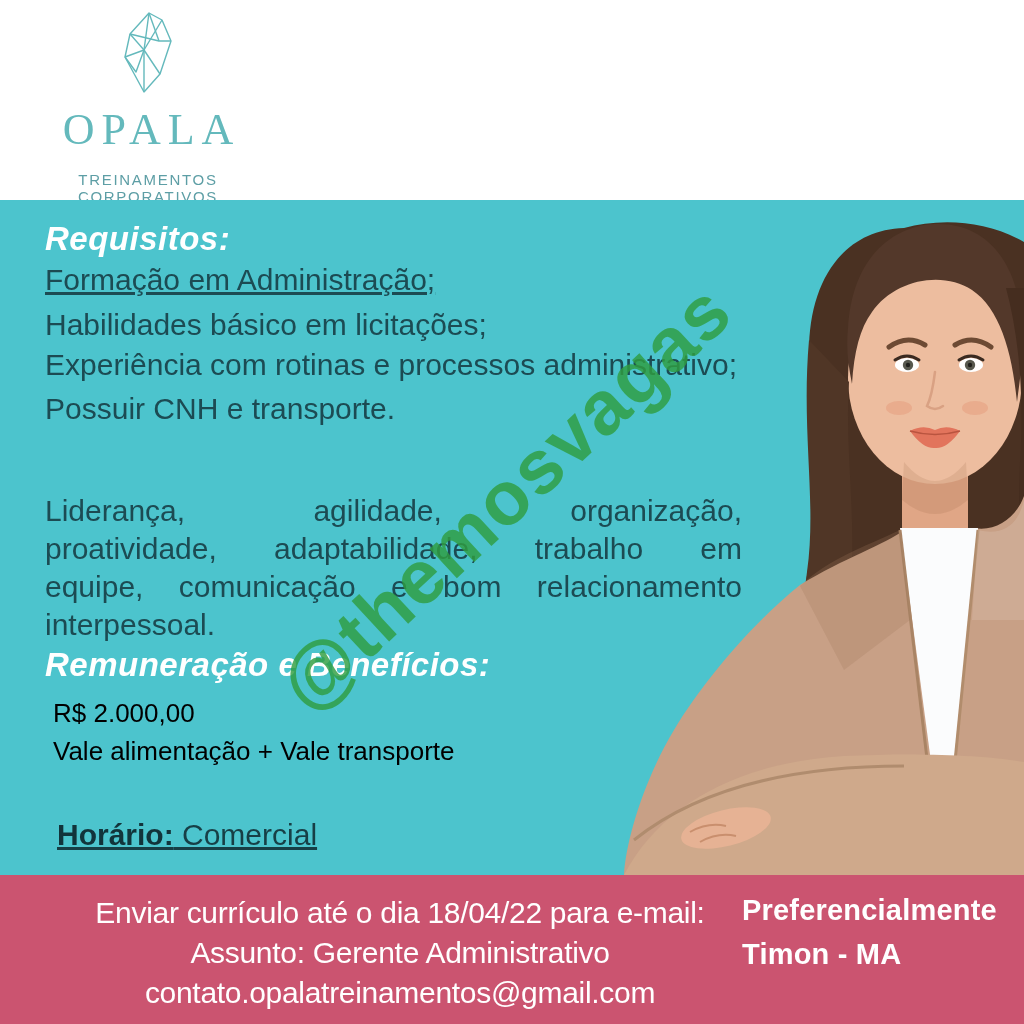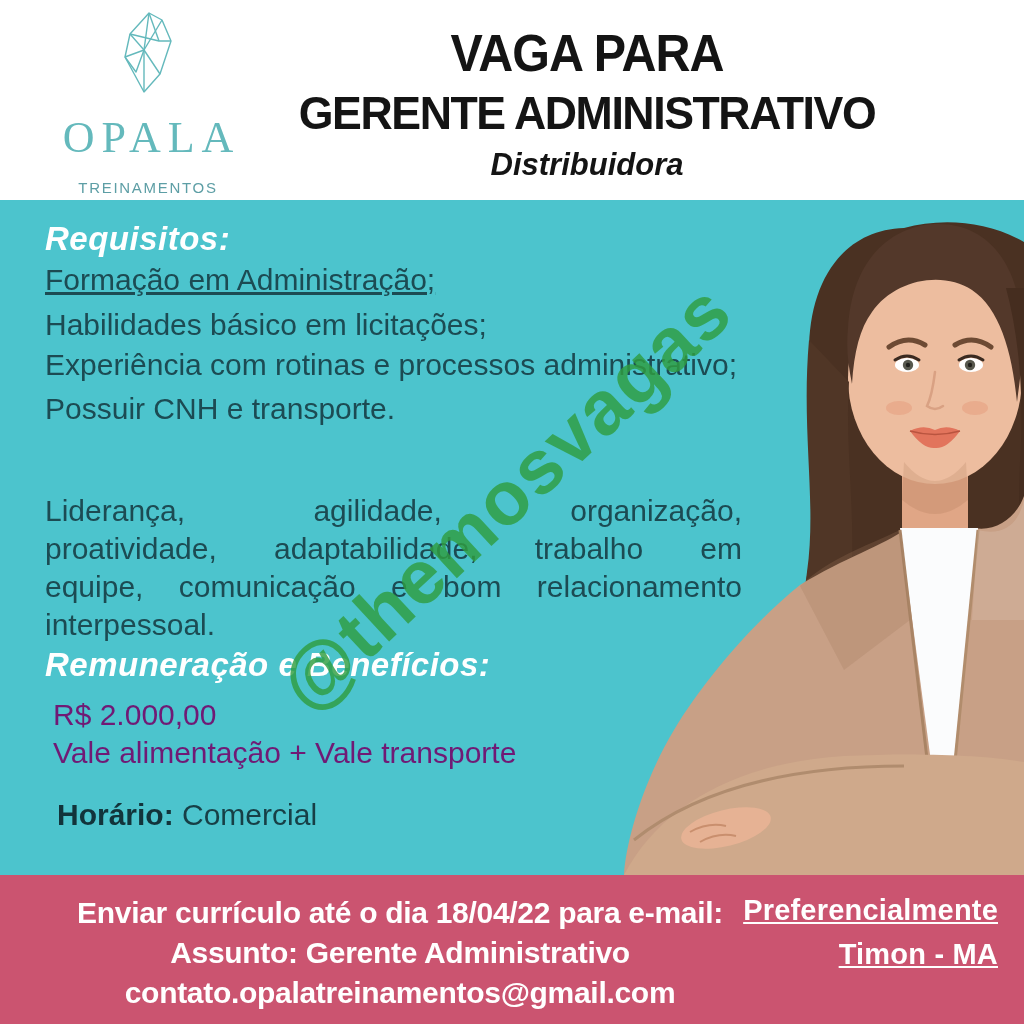--- a/index.html
+++ b/index.html
@@ -7,21 +7,21 @@
   body { font-family:"Liberation Sans", sans-serif; }
 
   .poster { position:relative; width:1024px; height:1024px; background:#ffffff; overflow:hidden; }
 
   
   .header { position:absolute; left:0; top:0; width:1024px; height:200px; background:#ffffff; }
 
   .logo { position:absolute; left:48px; top:10px; width:200px; text-align:center; }
   .logo-gem { display:block; margin:0 auto; }
   .logo-word { font-family:"Liberation Serif", serif; font-size:44px; font-weight:400;
-               color:#64b9bc; letter-spacing:7px; margin-top:16px; text-indent:7px; }
+               color:#64b9bc; letter-spacing:7px; margin-top:8px; text-indent:7px; }
   .logo-tagline { font-size:15px; color:#5d9ea5; letter-spacing:1.7px; margin-top:16px; }
 
   .titles { position:absolute; left:185px; right:35px; top:24px; text-align:center; color:#141414; }
   .title-l1 { font-size:51px; font-weight:900; letter-spacing:-1px; transform:scaleX(.95); }
   .title-l2 { font-size:47px; font-weight:900; letter-spacing:-1.5px; transform:scaleX(.95); margin-top:2px; }
   .title-sub { font-size:31px; font-weight:700; font-style:italic; margin-top:7px; letter-spacing:0px; }
 
   
   .main { position:absolute; left:0; top:200px; width:1024px; height:675px; background:#4cc4cd; overflow:hidden; }
 
@@ -35,38 +35,38 @@
   #req-0 { top:63px;text-decoration:underline; }
   #req-1 { top:108px; }
   #req-2 { top:148px; }
   #req-3 { top:192px; }
 
   .skills { position:absolute; top:292px; width:697px; }
   .skills-line { font-size:30px; color:#1c4b53; line-height:38px;
                  text-align:justify; text-align-last:justify; }
   .skills-line.last { text-align-last:left; }
 
-  .pay-line { position:absolute; left:8px; font-size:30px; color:#701a75; white-space:nowrap; }
+  .pay-line { position:absolute; left:8px; font-size:26px; color:#000000; white-space:nowrap; }
   #pay-salary { top:498px; }
   #pay-benefits { top:536px; }
-  .schedule { position:absolute; left:12px; top:598px; font-size:30px; color:#173f46; white-space:nowrap; }
+  .schedule { position:absolute; left:12px; top:618px; font-size:30px; color:#173f46; white-space:nowrap;text-decoration:underline; }
   .schedule b { font-weight:700; color:#12343b; }
 
   .watermark { position:absolute; left:505px; top:297px; z-index:2;
                transform:translate(-50%,-50%) rotate(-43deg);
                font-size:76px; font-weight:700; letter-spacing:2px;
                color:rgba(47,158,65,.82); white-space:nowrap; }
 
   .photo { position:absolute; right:0; top:0; width:420px; height:675px; z-index:3; }
 
   
   .footer { position:absolute; left:0; top:875px; width:1024px; height:149px; background:#cb5470; color:#fff; }
   .footer-left { position:absolute; left:70px; top:18px; width:660px; text-align:center; }
-  .footer-left .f-line { font-size:30px; font-weight:700; line-height:40px; letter-spacing:-.3px; }
-  .footer-right { position:absolute; left:742px; top:13px; width:256px; text-align:right;text-decoration:underline; }
+  .footer-left .f-line { font-size:30px; font-weight:400; line-height:40px; letter-spacing:-.3px; }
+  .footer-right { position:absolute; left:742px; top:13px; width:256px; text-align:left; }
   .footer-right .f-line { font-size:29px; font-weight:700; line-height:44px; letter-spacing:.2px; }
 </style>
 </head>
 <body>
 
 <div class="poster">
 
   <div class="header">
 
     <div class="logo">
@@ -79,25 +79,20 @@
           <polyline points="28,40 44,64"></polyline>
           <polyline points="14,24 28,40"></polyline>
           <polyline points="33,3 43,31"></polyline>
           <polyline points="9,47 20,62 28,40"></polyline>
         </g>
       </svg>
       <div class="logo-word">OPALA</div>
       <div class="logo-tagline">TREINAMENTOS CORPORATIVOS</div>
     </div>
 
-    <div class="titles">
-      <div class="title-l1">VAGA PARA</div>
-      <div class="title-l2">GERENTE ADMINISTRATIVO</div>
-      <div class="title-sub">Distribuidora</div>
-    </div>
   </div>
 
   <div class="main">
 
     <div class="content">
       <div class="sec-head" id="h-req">Requisitos:</div>
       <div class="req-item" id="req-0">Formação em Administração;</div>
       <div class="req-item" id="req-1">Habilidades básico em licitações;</div>
       <div class="req-item" id="req-2">Experiência com rotinas e processos administrativo;</div>
       <div class="req-item" id="req-3">Possuir CNH e transporte.</div>

